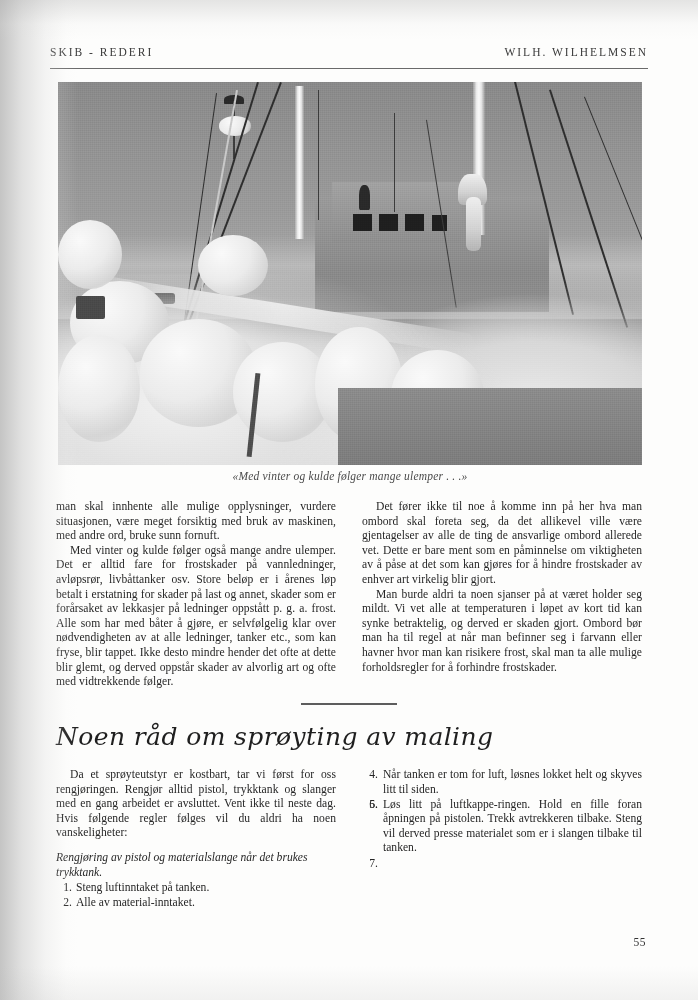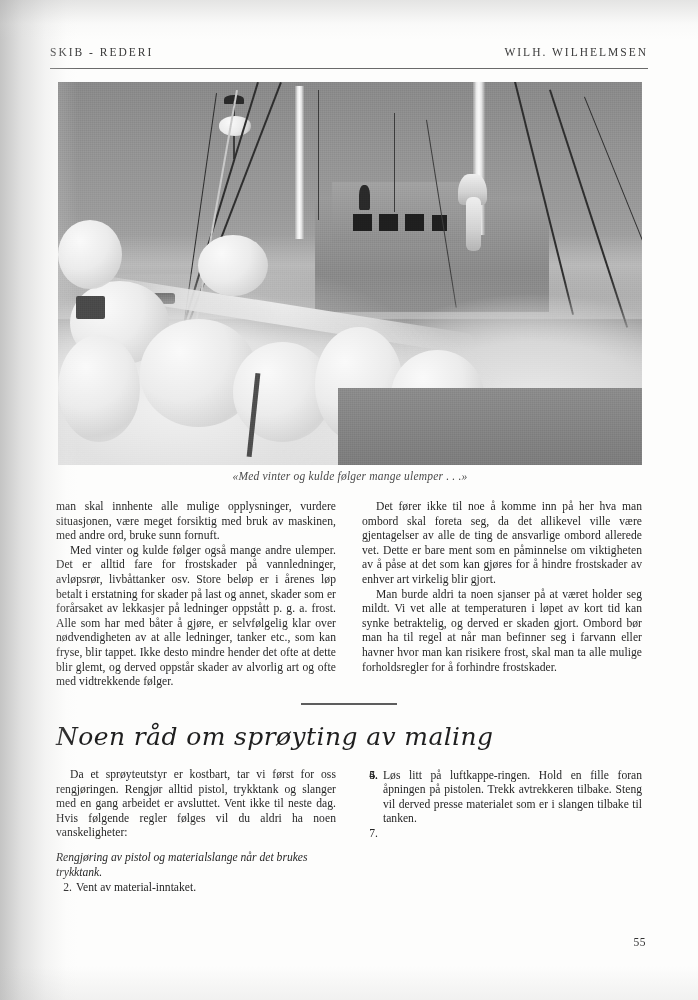--- a/index.html
+++ b/index.html
@@ -347,30 +347,35 @@
   <div class="sec-title">Noen råd om sprøyting av maling</div>
 
   <div class="cols2">
     <div class="col">
       <div class="bodytext">
         <p>Da et sprøyteutstyr er kostbart, tar vi først for oss rengjøringen. Rengjør alltid pistol, trykktank og slanger med en gang arbeidet er avsluttet. Vent ikke til neste dag. Hvis følgende regler følges vil du aldri ha noen vanskeligheter:</p>
       </div>
       <div class="sub-italic">Rengjøring av pistol og materialslange når det brukes trykktank.</div>
       <ol class="steps">
         <li>
+          <span class="num">1.</span>
+          <span>Steng luftinntaket på tanken.</span>
+        </li>
+        <li>
           <span class="num">2.</span>
-          <span>Vent av material-inntaket.</span>
+          <span>Alle av material-inntaket.</span>
         </li>
       </ol>
     </div>
 
     <div class="col">
       <ol class="steps right">
         <li>
           <span class="num">4.</span>
+          <span>Når tanken er tom for luft, løsnes lokket helt og skyves litt til siden.</span>
         </li>
         <li>
           <span class="num">5.</span>
         </li>
         <li>
           <span class="num">6.</span>
           <span>Løs litt på luftkappe-ringen. Hold en fille foran åpningen på pistolen. Trekk avtrekkeren tilbake. Steng vil derved presse materialet som er i slangen tilbake til tanken.</span>
         </li>
         <li>
           <span class="num">7.</span>

